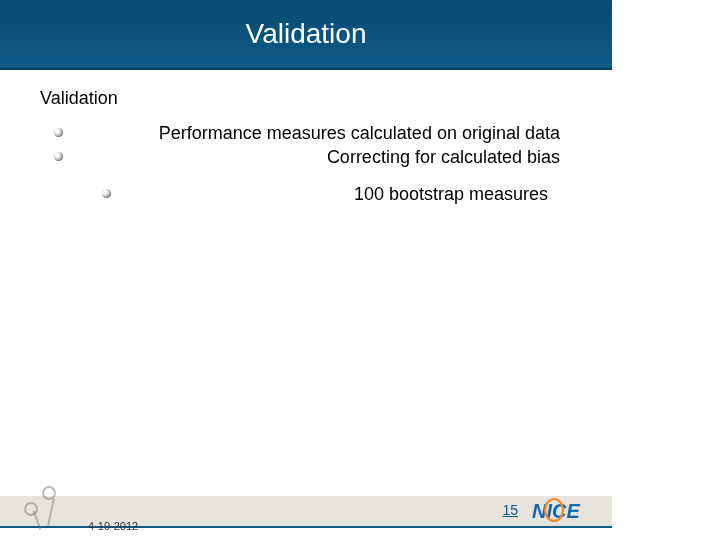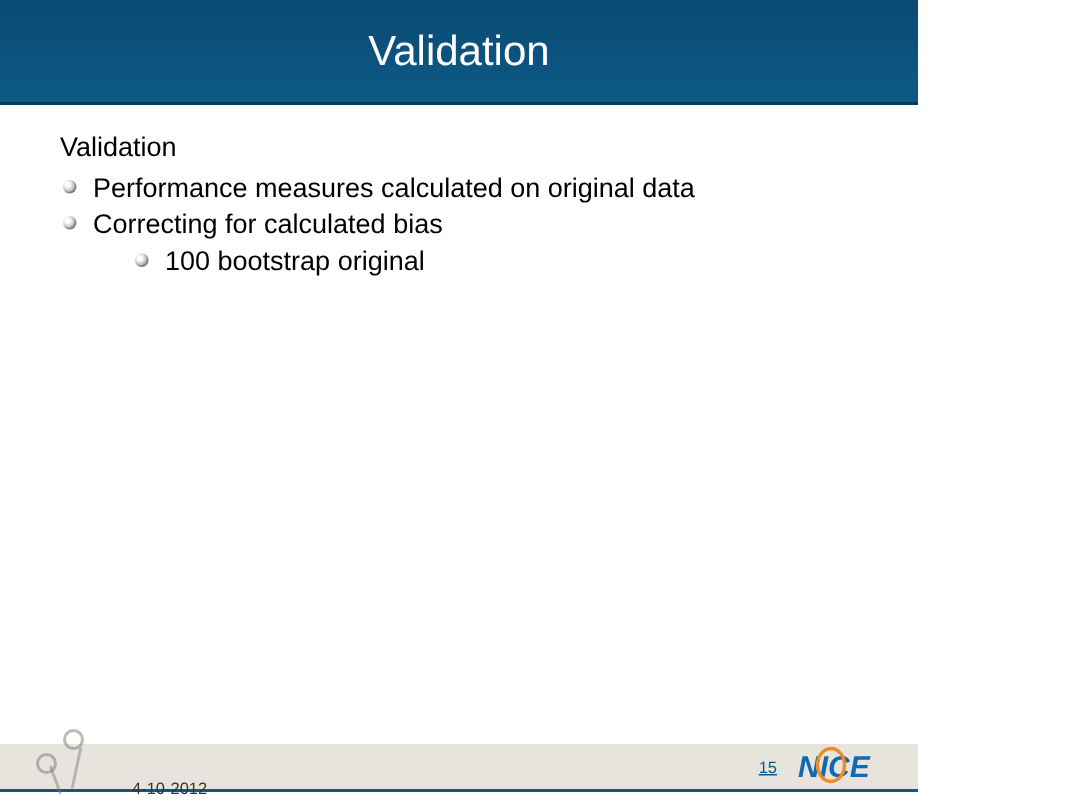--- a/index.html
+++ b/index.html
@@ -35,23 +35,24 @@
   .content {
     padding: 18px 40px 0 40px;
     font-size: 18px;
     color: #000;
   }
   .heading {
     margin: 0 0 4px 0;
     font-size: 18px;
   }
   .bullets {
-    margin: 0;
+    margin: 12px;
     padding: 0;
     list-style: none;
+    text-align: right;
   }
   .bullets li {
     position: relative;
     padding-left: 22px;
     line-height: 1.35;
   }
   .bullets li::before {
     content: "";
     position: absolute;
     left: 2px;
@@ -108,21 +109,21 @@
     position: absolute;
     left: 88px;
     bottom: 0;
     font-size: 11px;
     color: #333;
   }
   .footer-page {
     position: absolute;
     right: 94px;
     bottom: 14px;
-    font-size: 11px;
+    font-size: 14px;
     color: #0d5a87;
     text-decoration: underline;
   }
   .footer-logo {
     position: absolute;
     right: 20px;
     bottom: 8px;
     width: 60px;
     height: 26px;
     font-style: italic;
@@ -140,21 +141,21 @@
   <div class="content">
     <p class="heading">Validation</p>
     <ul class="bullets">
       <li>
         <span>Performance measures calculated on original data</span>
       </li>
       <li>
         <span>Correcting for calculated bias</span>
         <ul class="bullets sub">
           <li>
-            <span>100 bootstrap original</span>
+            <span>100 bootstrap measures</span>
           </li>
         </ul>
       </li>
     </ul>
   </div>
 
   <div class="footer">
     <div class="footer-strip"></div>
     <div class="footer-underline"></div>
 

